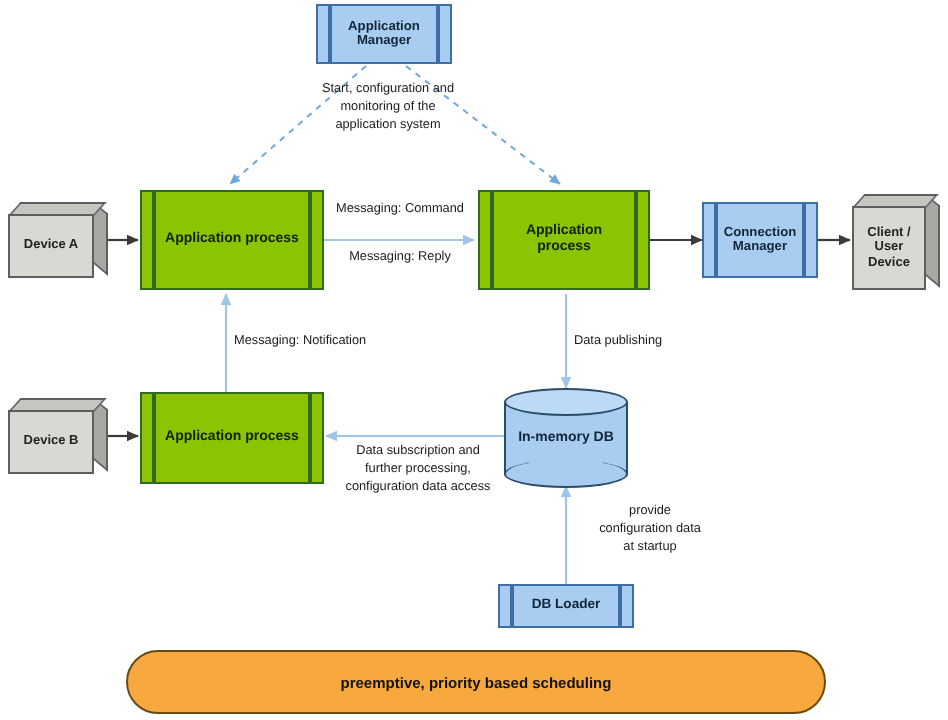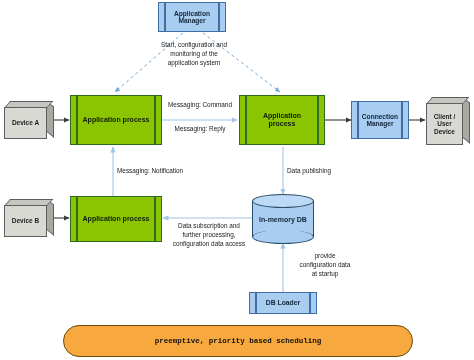--- a/index.html
+++ b/index.html
@@ -48,21 +48,21 @@
   .cyl .cap{position:absolute;left:0;right:0;height:14px;
     background:#a8cdf0;border:1px solid #2a4d69;border-radius:50%;box-sizing:border-box;}
   .cyl .cap.top{top:0;background:#bcd9f5;}
   .cyl .cap.bot{bottom:0;border-top:none;background:#a8cdf0;}
   .cyl .lbl{position:absolute;left:0;right:0;top:50%;transform:translateY(-50%);
     text-align:center;z-index:5;}
 
   
   .pill{background:#f7a940;border:1px solid #6b4a10;border-radius:22px;
     display:flex;align-items:center;justify-content:center;
-    font-size:7.5px;font-weight:bold;color:#14100a;font-family:Liberation Mono, monospace;}
+    font-size:7.5px;font-weight:bold;color:#14100a;}
 
   
   .tlabel{position:absolute;font-size:6.4px;color:#1a1a1a;text-align:center;
     line-height:1.38;white-space:pre-line;}
 </style>
 </head>
 <body>
 
 <div id="canvas">
 

